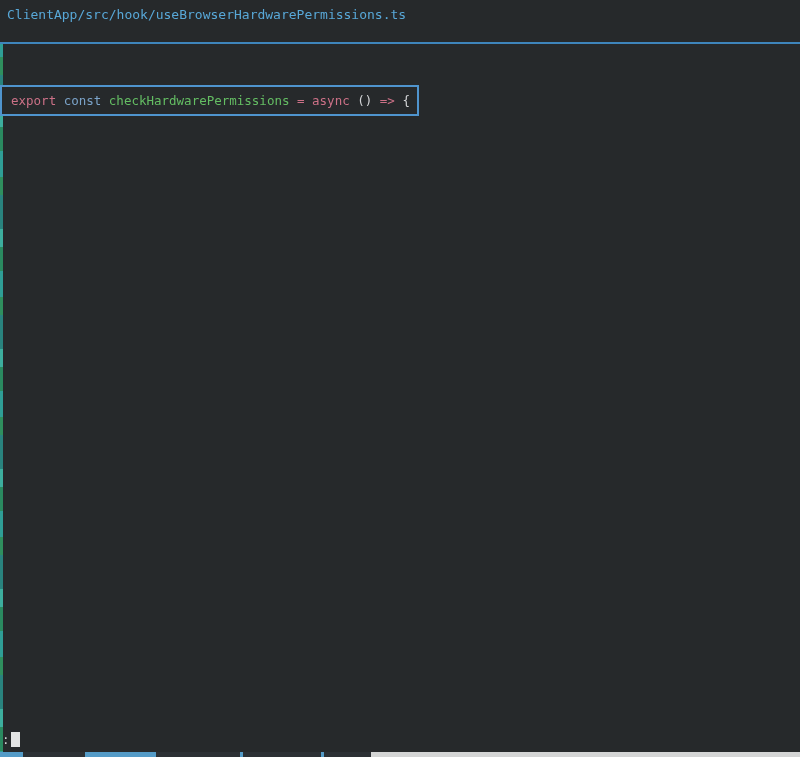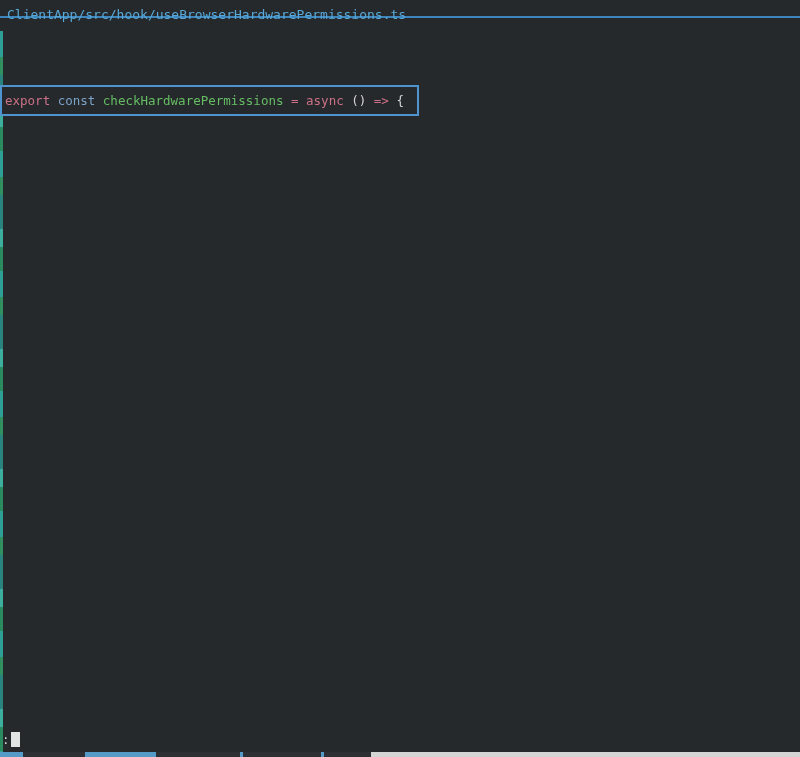--- a/index.html
+++ b/index.html
@@ -7,32 +7,32 @@
     --kw:#cc7187; --decl:#7ba3c9; --fn:#64bd63; --str:#a88cc9; --lit:#a88cc9; --plain:#d2d4d6;
     --cm:#9ba1a6; --type:#6fbcc9; --imp:#d8ead4;
     --num-ctx:#5a6164; --num-del:#aa3231; --num-add:#36b336; --sep:#3c7bad; --vline:#4f94ce;
     --hdr:#58a8d8; --hdr-border:#3e85bc; --teal:#2e9b93; --cursor:#e2e4e4;
     --st-blue:#549bc7; --st-dark:#2c3034; --st-light:#d4d5d5;
   }
   *{margin:0;padding:0;box-sizing:border-box;}
   html,body{width:800px;height:757px;overflow:hidden;}
   body{background:var(--bg);font-family:"DejaVu Sans Mono",monospace;font-size:12.5px;position:relative;}
 
-  .header{position:absolute;top:0;left:0;right:0;height:18px;border-bottom:2px solid var(--hdr-border);background:var(--bg);z-index:4;}
+  .header{position:absolute;top:0;left:0;right:0;height:44px;border-bottom:2px solid var(--hdr-border);background:var(--bg);z-index:4;}
   .header .title{display:block;padding-left:7px;line-height:29px;font-size:13px;color:var(--hdr);white-space:pre;}
 
   .leftbar{position:absolute;left:0;top:31px;bottom:5px;width:3px;z-index:1;
     background:repeating-linear-gradient(180deg,#2f9e96 0 26px,#2f8f5e 26px 44px,#29837e 44px 78px,#3dae9e 78px 96px,#2a8a60 96px 120px);}
 
   .buffer{position:absolute;top:31px;left:0;right:0;padding-top:29px;z-index:2;}
 
   .tok-kw{color:var(--kw);} .tok-decl{color:var(--decl);} .tok-fn{color:var(--fn);} .tok-plain{color:var(--plain);}
 
   .float-wrap{margin:25px 0 10px 0;width:419px;height:31px;border:2px solid var(--vline);
-    background:var(--bg);display:flex;align-items:center;padding-left:3px;position:relative;z-index:3;white-space:pre;}
+    background:var(--bg);display:flex;align-items:center;padding-left:9px;position:relative;z-index:3;white-space:pre;}
 
   .cmdline{position:absolute;left:2px;top:732px;height:17px;color:var(--plain);z-index:2;white-space:pre;}
   .cursor-block{display:inline-block;width:9px;height:15px;background:var(--cursor);vertical-align:-3px;margin-left:1px;}
 
   .statusbar{position:absolute;left:0;bottom:0;width:800px;height:5px;display:flex;z-index:5;}
   .statusbar .seg{height:5px;flex:none;}
 </style>
 </head>
 <body>
 

